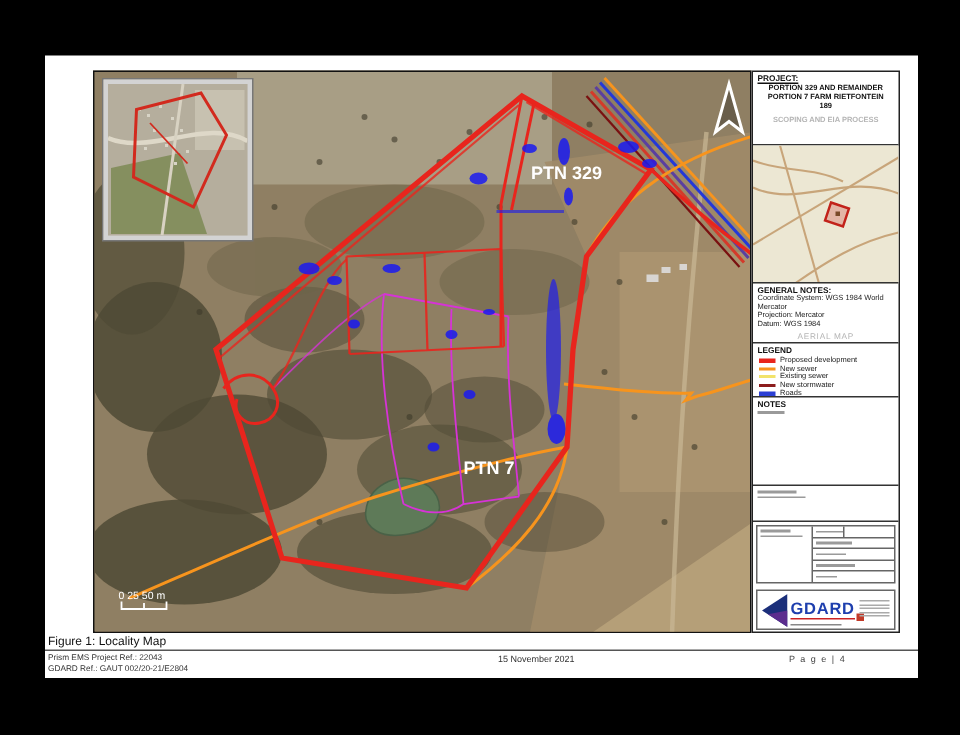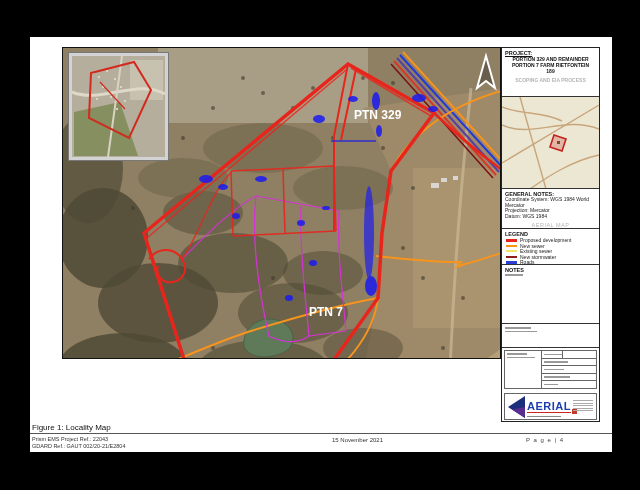--- a/index.html
+++ b/index.html
@@ -1,21 +1,21 @@
 <!DOCTYPE html>
 <html><head>
 <meta charset="utf-8">
 <style>
   * { margin:0; padding:0; box-sizing:border-box; }
   html,body { width:640px; height:490px; background:#000; overflow:hidden;
               font-family:"Liberation Sans", sans-serif; }
   .page { position:absolute; left:30px; top:37px; width:582px; height:415px; background:#fff; }
 
   
-  .map-frame { position:absolute; left:32px; top:10px; width:439px; height:312px;
+  .map-frame { position:absolute; left:32px; top:10px; width:439px; height:375px;
                border:1px solid #111; background:#8f7f63; overflow:hidden; }
   .map-frame svg { display:block; }
   .ptn-label { font:bold 12px "Liberation Sans",sans-serif; fill:#fff; }
   .scale-text { font:7px "Liberation Sans",sans-serif; fill:#fff; }
 
   
   .inset { position:absolute; left:6px; top:5px; width:99px; height:107px;
            border:3px solid #d3d3d3; box-shadow:0 0 0 1px #777; background:#b5ae9d; overflow:hidden; }
 
   
@@ -321,21 +321,21 @@
       </div>
     </div>
 
     <div class="sec s8">
       <div class="logo-box">
         <svg width="17" height="22" viewBox="0 0 17 22">
           <polygon points="17,0 17,22 0,11" fill="#1b2f7a"></polygon>
           <polygon points="17,11 17,22 4,13.5" fill="#5b2d8e"></polygon>
         </svg>
         <div class="prism-wrap">
-          <span class="prism-text">AERIAL</span><span class="prism-sq"></span>
+          <span class="prism-text">GDARD</span><span class="prism-sq"></span>
           <div class="tline" style="width:34px; margin-top:2px; background:#888;"></div>
         </div>
         <div class="contact">
           <div class="tline"></div>
           <div class="tline"></div>
           <div class="tline"></div>
           <div class="tline"></div>
           <div class="tline"></div>
         </div>
       </div>

